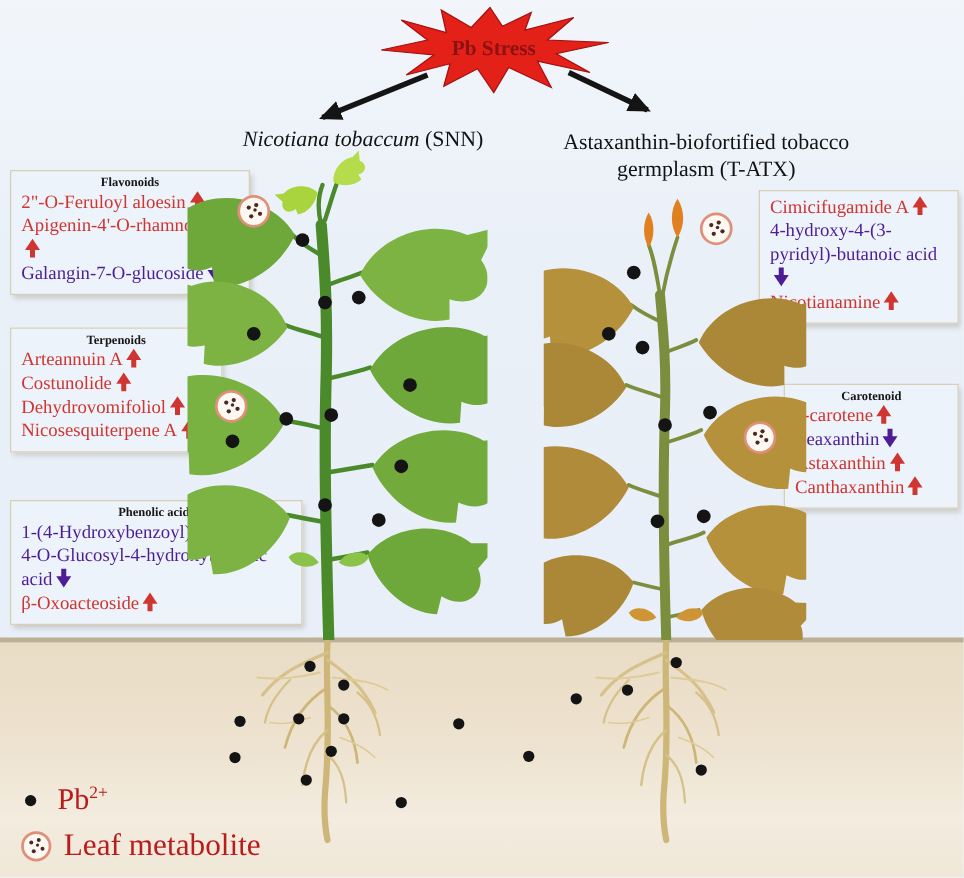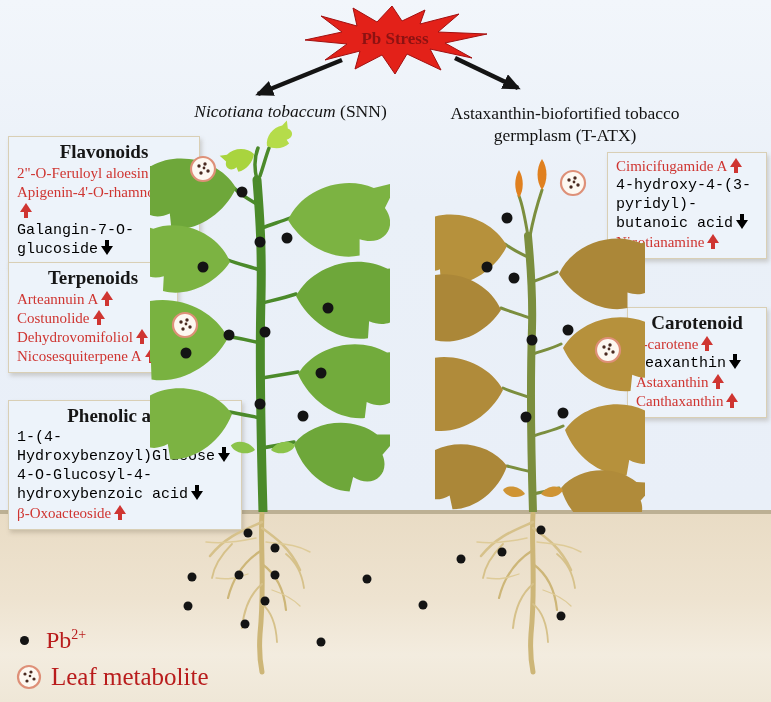--- a/index.html
+++ b/index.html
@@ -15,24 +15,24 @@
   .starburst { position:absolute; left:295px; top:2px; }
   .starburst text { font-family:"Liberation Serif",serif; font-weight:bold; font-size:17px; }
   .stress-arrows { position:absolute; left:200px; top:48px; }
 
   .heading { position:absolute; text-align:center; font-size:17.5px; color:#121212; line-height:1.28; }
   .heading-left { left:148px; top:100px; width:285px; }
   .heading-right { left:415px; top:102px; width:300px; }
 
   .box { position:absolute; background:#edf3fa; border:1.5px solid #d9cfb5;
          box-shadow:2px 3px 4px rgba(110,100,80,0.25); padding:4px 8px 6px 8px; }
-  .box-title { text-align:center; font-weight:bold; font-size:19px; color:#161616; margin-bottom:1px; }
+  .box-title { text-align:center; font-weight:bold; font-size:10px; color:#161616; margin-bottom:1px; }
   .box-item { font-size:15px; line-height:1.27; }
   .dir-up { color:#cf3531; }
-  .dir-down { color:#000000;font-family:Liberation Mono, monospace; }
+  .dir-down { color:#4c1d95; }
   .arrow { display:inline-block; width:12px; height:15px; position:relative; margin-left:3px; vertical-align:-2px; }
   .arrow::before { content:""; position:absolute; left:0; top:0; width:0; height:0;
         border-left:6px solid transparent; border-right:6px solid transparent; border-bottom:9px solid currentColor; }
   .arrow::after { content:""; position:absolute; left:4px; top:8px; width:4px; height:7px; background:currentColor; }
   .dir-down .arrow { transform:rotate(180deg); }
 
   #box-flavonoids { left:8px;  top:136px; width:192px; }
   #box-terpenoids { left:8px;  top:262px; width:170px; }
   #box-phenolic   { left:8px;  top:400px; width:234px; }
   #box-alkaloids  { left:607px; top:152px; width:160px; }

